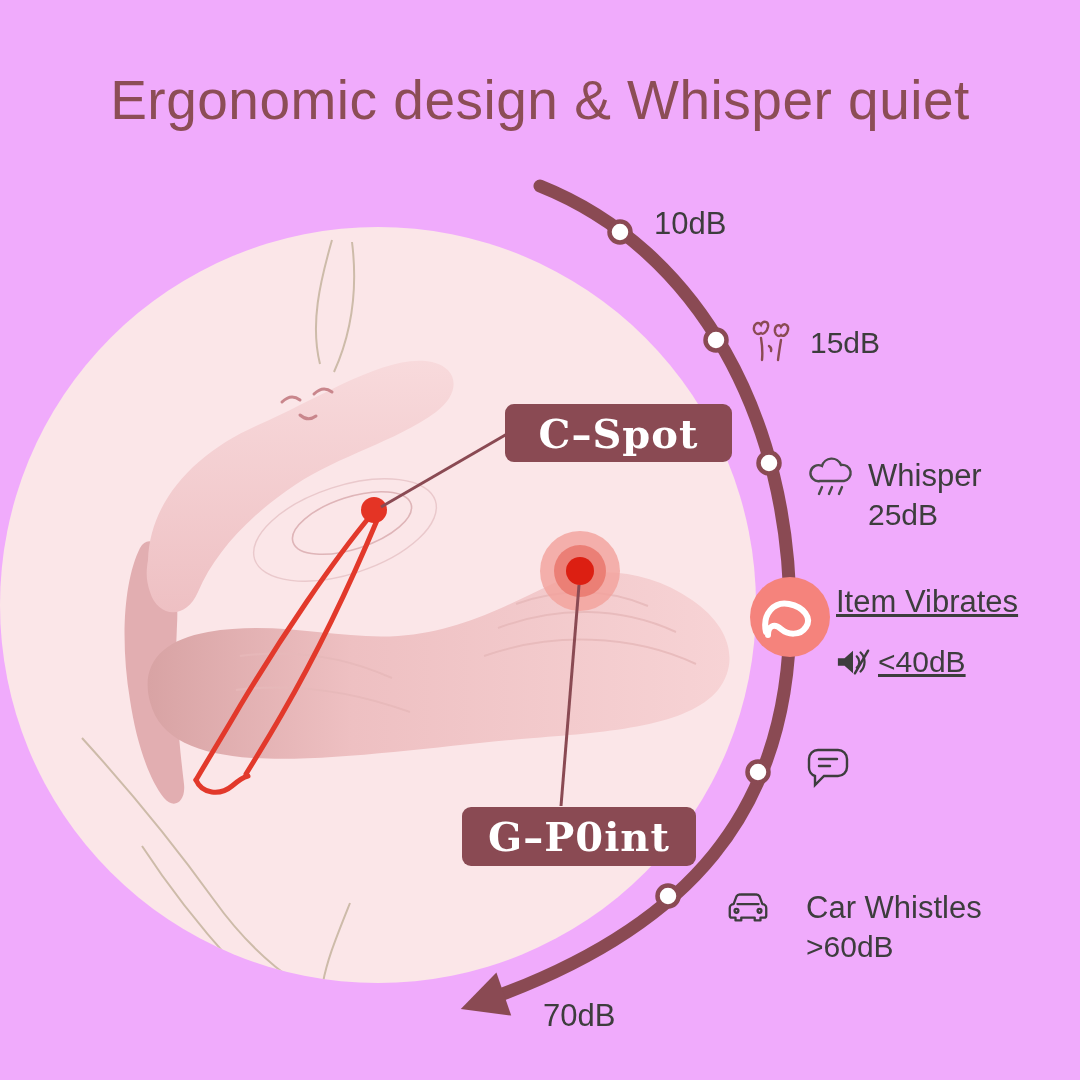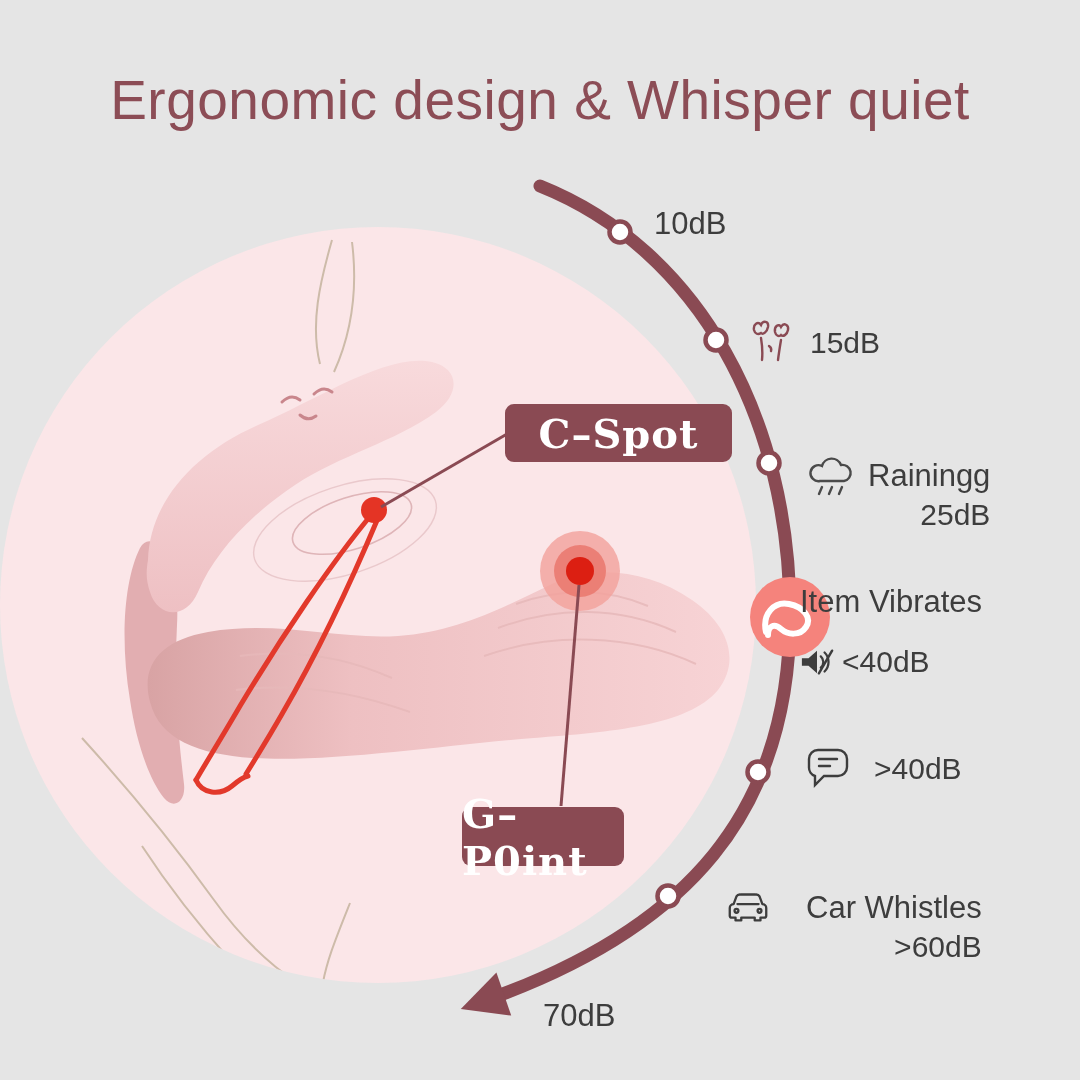--- a/index.html
+++ b/index.html
@@ -1,44 +1,44 @@
 <!DOCTYPE html>
 <html><head>
 <meta charset="utf-8">
 <style>
   html,body{margin:0;padding:0;background:#fff;}
   .canvas{
-    position:relative;width:1080px;height:1080px;background:#e5e5e5;
+    position:relative;width:1080px;height:1080px;background:#f0abfc;
     font-family:"Liberation Sans",sans-serif;overflow:hidden;
   }
   .title{
     position:absolute;top:68px;left:0;width:100%;text-align:center;
     font-size:55px;font-weight:500;color:#8c4d56;letter-spacing:0.5px;
   }
   .scene{position:absolute;left:0;top:0;width:1080px;height:1080px;}
   .tag{
     position:absolute;background:#8a4a53;color:#ffffff;
     font-family:"DejaVu Serif","Liberation Serif",serif;font-weight:bold;
     display:flex;align-items:center;justify-content:center;
     border-radius:9px;letter-spacing:1px;
   }
   .tag.c{left:505px;top:404px;width:227px;height:58px;font-size:40px;}
-  .tag.g{left:462px;top:807px;width:162px;height:59px;font-size:40px;}
+  .tag.g{left:462px;top:807px;width:234px;height:59px;font-size:40px;}
   .db-end{
     position:absolute;color:#3d3d3d;font-size:31px;
   }
   .t-10db{left:654px;top:206px;text-align:center;}
   .t-70db{left:543px;top:998px;}
   .side-item{position:absolute;color:#3d3d3d;}
   .side-label{font-size:31px;line-height:36px;white-space:nowrap;}
-  .side-value{font-size:30px;line-height:36px;margin-top:3px;white-space:nowrap;text-align:right;}
+  .side-value{font-size:30px;line-height:36px;margin-top:3px;white-space:nowrap;}
   .side-value.row{display:flex;align-items:center;gap:8px;margin-top:24px;}
   .item-flower{left:810px;top:322px;}
   .item-rain{left:868px;top:458px;}
-  .item-vibrate{left:800px;top:584px;}
+  .item-vibrate{left:836px;top:584px;text-decoration:underline;}
   .item-talk{left:874px;top:748px;}
   .item-car{left:778px;top:890px;margin-left:28px;}
   .icon{position:absolute;}
   .icon svg{display:block;}
   .icon-flower{left:748px;top:316px;}
   .icon-rain{left:806px;top:454px;}
   .icon-talk{left:804px;top:744px;}
   .icon-car{left:724px;top:886px;}
   .mute-icon{display:inline-flex;}
 </style>
@@ -184,41 +184,40 @@
       <circle cx="13" cy="25" r="2"></circle>
       <circle cx="37" cy="25" r="2"></circle>
     </svg>
   </div>
 
   <div class="side-item item-flower">
     <div class="side-value">15dB</div>
   </div>
 
   <div class="side-item item-rain">
-    <div class="side-label">Rainingg</div>
+    <div class="side-label">Whisper</div>
     <div class="side-value">25dB</div>
   </div>
 
   <div class="side-item item-vibrate">
     <div class="side-label">Item Vibrates</div>
     <div class="side-value row">
       <span class="mute-icon">
         <svg width="34" height="30" viewBox="0 0 36 30" fill="none">
           <path d="M2 11 h7 l9 -8 v24 l-9 -8 H2 z" fill="#3d3d3d"></path>
           <path d="M22 9 a8 8 0 0 1 0 12" stroke="#3d3d3d" stroke-width="2.4" stroke-linecap="round"></path>
           <path d="M26 5 a14 14 0 0 1 0 20" stroke="#3d3d3d" stroke-width="2.4" stroke-linecap="round"></path>
           <path d="M20 27 L34 3" stroke="#3d3d3d" stroke-width="2.6" stroke-linecap="round"></path>
         </svg>
       </span>
       <span>&lt;40dB</span>
     </div>
   </div>
 
   <div class="side-item item-talk">
-    <div class="side-value">&gt;40dB</div>
   </div>
 
   <div class="side-item item-car">
     <div class="side-label">Car Whistles</div>
     <div class="side-value">&gt;60dB</div>
   </div>
 
 </div>
 
 </body></html>

